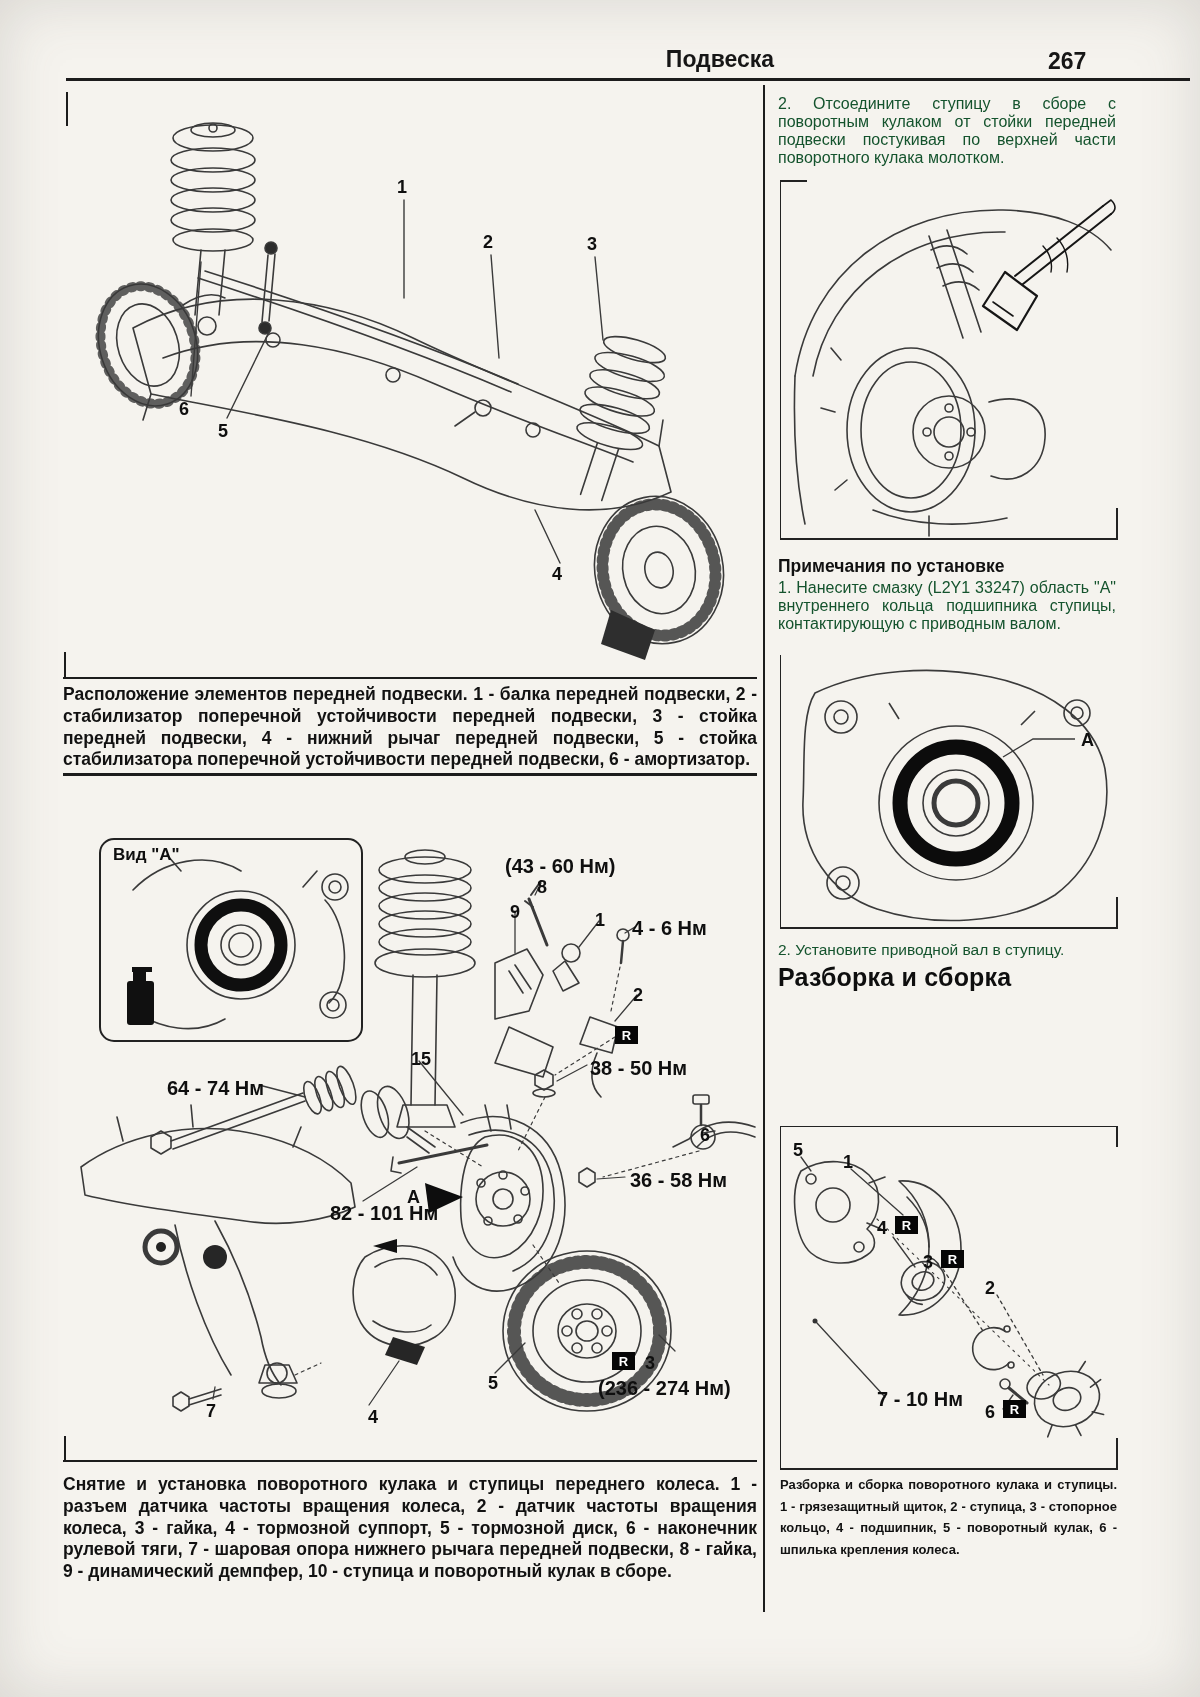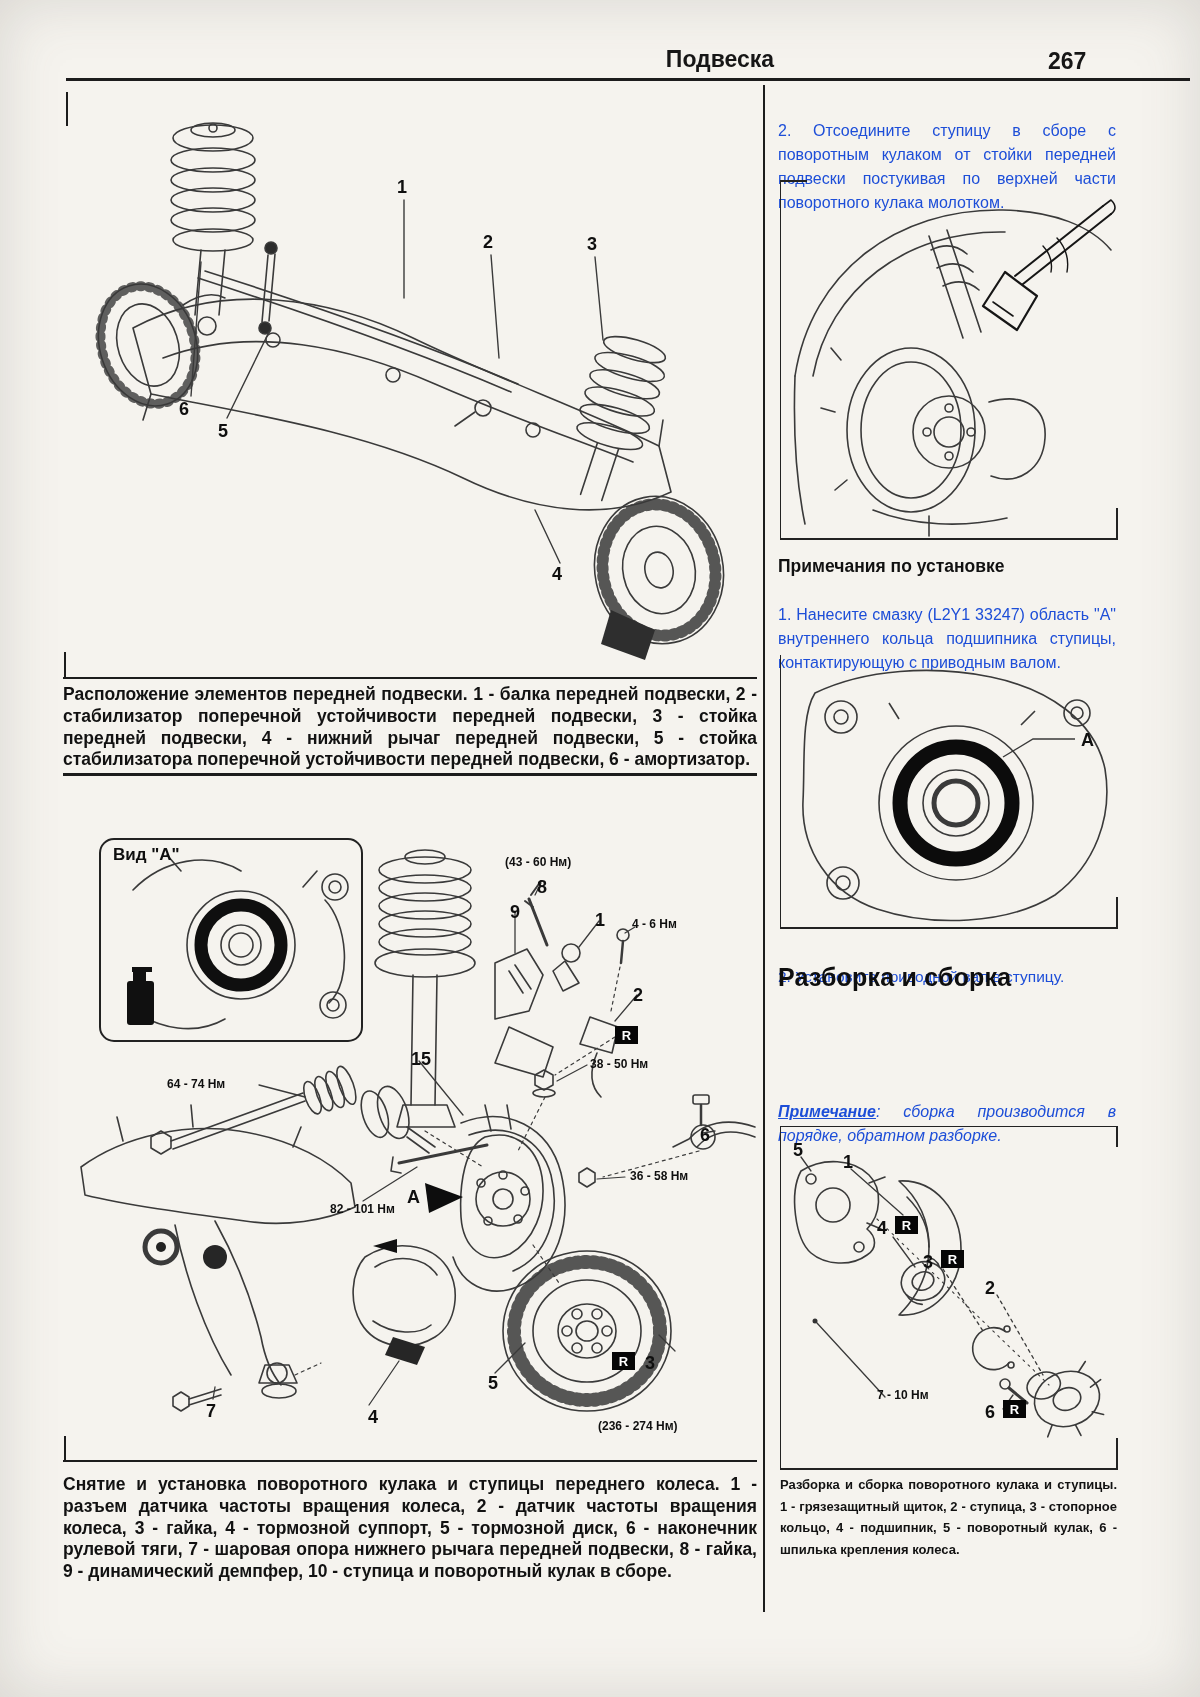--- a/index.html
+++ b/index.html
@@ -2,25 +2,25 @@
 <html><head>
 <meta charset="utf-8">
 <style>
   html,body{margin:0;padding:0;}
   body{width:1200px;height:1697px;background:#e8e6e1;font-family:"Liberation Sans",sans-serif;}
   #page{position:relative;width:1200px;height:1697px;background:#f5f3ee;overflow:hidden;
         box-shadow:inset 0 0 60px rgba(90,85,75,.18);color:#161616;}
   .abs{position:absolute;}
   .rule{position:absolute;background:#1c1c1c;}
   .cap{position:absolute;font-weight:bold;font-size:17.5px;line-height:21.8px;text-align:justify;color:#121212;}
-  .bodytxt{position:absolute;font-size:16px;line-height:24px;text-align:justify;color:#1d4ed8;margin-top:24px;}
+  .bodytxt{position:absolute;font-size:16px;line-height:18px;text-align:justify;color:#14532d;}
   .h-small{position:absolute;font-weight:bold;font-size:17.5px;color:#111;}
   .h-big{position:absolute;font-weight:bold;font-size:25px;color:#0e0e0e;letter-spacing:.2px;}
   .pn{position:absolute;font-weight:bold;font-size:18px;color:#0f0f0f;line-height:1;}
-  .tq{position:absolute;font-weight:bold;font-size:12px;color:#0f0f0f;white-space:nowrap;line-height:1;}
+  .tq{position:absolute;font-weight:bold;font-size:20px;color:#0f0f0f;white-space:nowrap;line-height:1;}
   .vlabel{position:absolute;font-weight:bold;font-size:17px;color:#0f0f0f;}
   .rb{position:absolute;width:23px;height:18px;background:#060606;color:#fff;font-weight:bold;
       font-size:13px;display:flex;align-items:center;justify-content:center;line-height:1;}
   .figL{position:absolute;}
   .frameR{position:absolute;border-left:1.5px solid #222;border-bottom:2px solid #222;}
   .frameR3{position:absolute;border:1.5px solid #222;border-right:none;border-bottom-width:2px;}
   .tickR{position:absolute;right:0;bottom:0;width:2px;height:30px;background:#222;}
   .tickRT{position:absolute;right:0;top:0;width:2px;height:20px;background:#222;}
   .tickT{position:absolute;left:0;top:0;width:26px;height:1.5px;background:#222;}
   .note-i{font-style:italic;}
@@ -246,21 +246,21 @@
     <div class="tq" style="left:527px;top:283px;text-align:right;">38 - 50 Нм</div>
     <div class="pn" style="left:348px;top:275px;">15</div>
     <div class="tq" style="left:104px;top:303px;">64 - 74 Нм</div>
     <div class="pn" style="left:344px;top:413px;">А</div>
     <div class="tq" style="left:267px;top:428px;">82 - 101 Нм</div>
     <div class="tq" style="left:567px;top:395px;">36 - 58 Нм</div>
     <div class="pn" style="left:637px;top:351px;">6</div>
     <div class="pn" style="left:425px;top:599px;">5</div>
     <div class="rb" style="left:549px;top:577px;">R</div>
     <div class="pn" style="left:582px;top:579px;">3</div>
-    <div class="tq" style="left:535px;top:603px;margin-top:42px;">(236 - 274 Нм)</div>
+    <div class="tq" style="left:535px;top:603px;">(236 - 274 Нм)</div>
     <div class="pn" style="left:305px;top:633px;">4</div>
     <div class="pn" style="left:143px;top:627px;">7</div>
   </div>
 
   <div class="rule" style="left:63px;top:1460px;width:694px;height:2px;"></div>
   <div class="rule" style="left:64px;top:1436px;width:2px;height:24px;"></div>
   <div class="cap" style="left:63px;top:1474px;width:694px;">Снятие и установка поворотного кулака и ступицы переднего колеса. 1 - разъем датчика частоты вращения колеса, 2 - датчик частоты вращения колеса, 3 - гайка, 4 - тормозной суппорт, 5 - тормозной диск, 6 - наконечник рулевой тяги, 7 - шаровая опора нижнего рычага передней подвески, 8 - гайка, 9 - динамический демпфер, 10 - ступица и поворотный кулак в сборе.</div>
 
   <div class="bodytxt" style="left:778px;top:95px;width:338px;">2. Отсоедините ступицу в сборе с поворотным кулаком от стойки передней подвески постукивая по верхней части поворотного кулака молотком.</div>
 
@@ -317,23 +317,20 @@
         <circle cx="175" cy="148" r="22" stroke-width="5"></circle>
         <path d="M118 64 l-10 -16 M240 70 l14 -14"></path>
         <path d="M222 102 L252 84 L294 84" stroke-width="1.4"></path>
       </g>
     </svg>
     <div class="pn" style="left:300px;top:76px;">А</div>
   </div>
 
   <div class="bodytxt" style="left:778px;top:941px;width:340px;white-space:nowrap;font-size:15.5px;">2. Установите приводной вал в ступицу.</div>
   <div class="h-big" style="left:778px;top:963px;">Разборка и сборка</div>
-  <div class="bodytxt" style="left:778px;top:1076px;width:338px;">
-    <span class="note-u">Примечание</span><span class="note-i">: сборка производится в порядке, обратном разборке.</span>
-  </div>
 
   <div class="frameR3" style="left:780px;top:1126px;width:337px;height:341px;">
     <div class="tickR"></div>
     <div class="tickRT"></div>
     <svg width="337" height="341" viewBox="0 0 337 341">
       <g fill="none" stroke="#3a3a3a" stroke-width="1.6" stroke-linecap="round" stroke-linejoin="round">
         <path d="M20 44 C42 30 72 32 88 48 C102 62 100 88 86 102 C96 110 96 122 86 128 C70 140 44 138 30 126 C14 112 8 66 20 44 Z"></path>
         <circle cx="52" cy="78" r="17"></circle>
           <circle cx="30" cy="52" r="5"></circle>
           <circle cx="78" cy="120" r="5"></circle>

